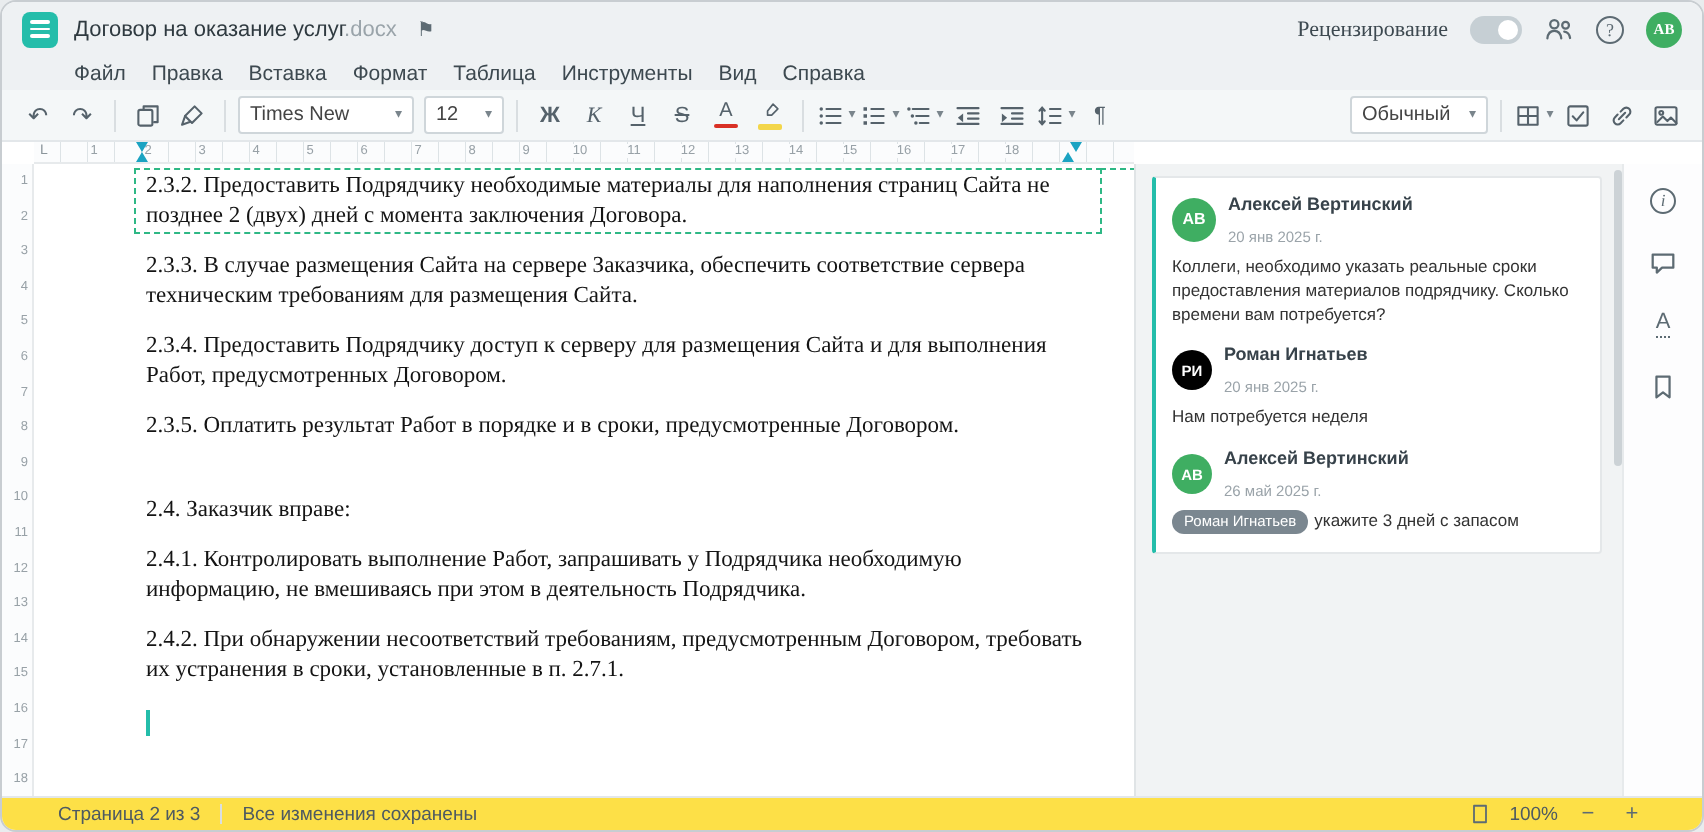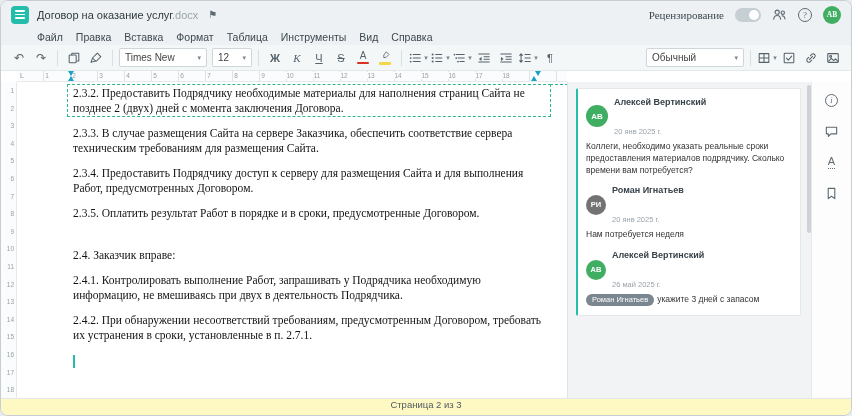--- a/index.html
+++ b/index.html
@@ -66,37 +66,37 @@
   .caret-cursor { position:absolute; left:56px; top:273px; width:1.5px; height:13px; background:#24bdaa; }
 
   
   .comments-panel { position:absolute; left:566px; top:81px; width:246px; bottom:17px; background:#f1f3f4; border-left:1px solid #e0e4e6; padding:6px 12px 0 8px; }
   .scroll-thumb { position:absolute; right:2px; top:3px; width:4px; height:148px; background:#ccd2d6; border-radius:2px; }
   .comment-card { background:#fff; border:1px solid #e4e7e9; border-left:2px solid #24bdaa; border-radius:2px; padding:8px 8px 9px 8px; }
   .c-head { display:flex; gap:6px; align-items:center; margin-bottom:5px; }
   .avatar { width:22px; height:22px; border-radius:50%; color:#fff; font-weight:bold; font-size:8px; display:flex; align-items:center; justify-content:center; flex:none; }
   .avatar.small { width:20px; height:20px; font-size:7.5px; }
   .av-green { background:#3fae62; }
-  .av-cyan { background:#737373; }
+  .av-cyan { background:#000000; }
   .c-name { font-size:9px; font-weight:bold; color:#37424a; line-height:1.2; }
-  .c-date { font-size:7.5px; color:#9aa3a9; margin-top:19px; }
+  .c-date { font-size:7.5px; color:#9aa3a9; margin-top:6px; }
   .c-text { font-size:8.5px; line-height:1.4; color:#333; }
   .reply { margin-top:9px; }
   .mention { display:inline-block; background:#7b8790; color:#fff; border-radius:7px; padding:1px 6px; font-size:7.5px; line-height:10px; vertical-align:middle; }
   .mention + span { margin-left:3px; }
 
   
   .right-strip { position:absolute; right:0; top:81px; width:40px; bottom:17px; background:#fdfdfe; border-left:1px solid #e7eaec; display:flex; flex-direction:column; align-items:center; padding-top:9px; gap:13px; color:#5d6b73; }
   .strip-btn { display:flex; align-items:center; justify-content:center; width:20px; height:18px; }
   .strip-btn svg { width:15px; height:15px; }
   .info-ring { width:13px; height:13px; border:1.2px solid #5d6b73; border-radius:50%; font-size:8.5px; font-style:italic; font-family:"Liberation Serif",serif; display:flex; align-items:center; justify-content:center; }
   .spell-a { font-size:11px; border-bottom:1.5px dotted #5d6b73; padding-bottom:1px; line-height:1; }
 
   
-  .statusbar { position:absolute; left:0; right:0; bottom:0; height:17px; background:#fef9c3; border-top:1px solid #e3e7ea; display:flex; align-items:center; font-size:9.5px; color:#4e5a61; padding:0 16px; gap:10px;flex-direction:column; }
+  .statusbar { position:absolute; left:0; right:0; bottom:0; height:17px; background:#fde047; border-top:1px solid #e3e7ea; display:flex; align-items:center; font-size:9.5px; color:#4e5a61; padding:0 28px; gap:10px; }
   .sb-divider { width:1px; height:10px; background:#d9dee1; }
   .sb-right { margin-left:auto; display:flex; align-items:center; gap:8px; }
   .sb-btn { display:flex; align-items:center; justify-content:center; min-width:14px; height:14px; font-size:11px; color:#5d6b73; }
   .sb-btn svg { width:12px; height:12px; }
 </style>
 </head>
 <body>
 
 <svg width="0" height="0" style="position:absolute">
   <defs>
@@ -283,21 +283,21 @@
         </svg>
       </span>
     <span class="tb-btn">
         <svg class="svg-icon">
           <use href="#i-linespace"></use>
         </svg>
         <span class="caret">▾</span>
       </span>
     <span class="tb-btn">¶</span>
     <div class="tb-right">
-      <span class="tb-select" style="width:98px">
+      <span class="tb-select" style="width:69px">
           <span>Обычный</span>
           <span class="caret">▾</span>
         </span>
       <span class="tb-divider"></span>
       <span class="tb-btn">
           <svg class="svg-icon">
             <use href="#i-table"></use>
           </svg>
           <span class="caret">▾</span>
         </span>
@@ -333,21 +333,21 @@
   </div>
 
   <div class="doc-area">
     <div class="comment-outline"></div>
     <div class="page-text">
       <p><span>2.3.2. Предоставить Подрядчику необходимые материалы для наполнения страниц Сайта не </span><span class="u">позднее</span><span> 2 (двух) дней с момента заключения Договора.</span></p>
       <p><span>2.3.3. В случае размещения Сайта на сервере Заказчика, обеспечить соответствие сервера техническим требованиям для размещения Сайта.</span></p>
       <p><span>2.3.4. Предоставить Подрядчику доступ к серверу для размещения Сайта и для выполнения Работ, предусмотренных Договором.</span></p>
       <p class="after-gap"><span>2.3.5. Оплатить результат Работ в порядке и в сроки, предусмотренные Договором.</span></p>
       <p><span>2.4. Заказчик вправе:</span></p>
-      <p><span>2.4.1. Контролировать выполнение Работ, запрашивать у Подрядчика необходимую информацию, не вмешиваясь при двух в деятельность Подрядчика.</span></p>
+      <p><span>2.4.1. Контролировать выполнение Работ, запрашивать у Подрядчика необходимую информацию, не вмешиваясь при этом в деятельность Подрядчика.</span></p>
       <p><span>2.4.2. При обнаружении несоответствий требованиям, предусмотренным Договором, требовать их устранения в сроки, установленные </span><span class="u">в п. 2.7.1</span><span>.</span></p>
     </div>
     <div class="caret-cursor"></div>
   </div>
 
   <div class="comments-panel">
     <div class="comment-card">
       <div class="c-head">
         <span class="avatar av-green">АВ</span>
         <span>

